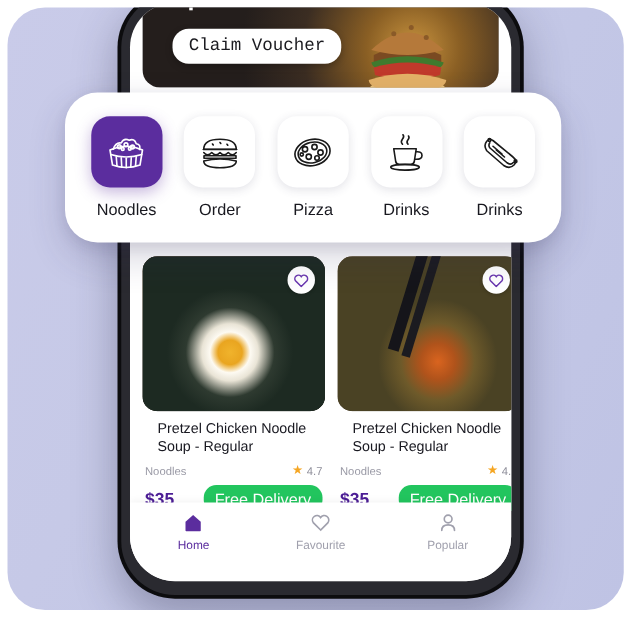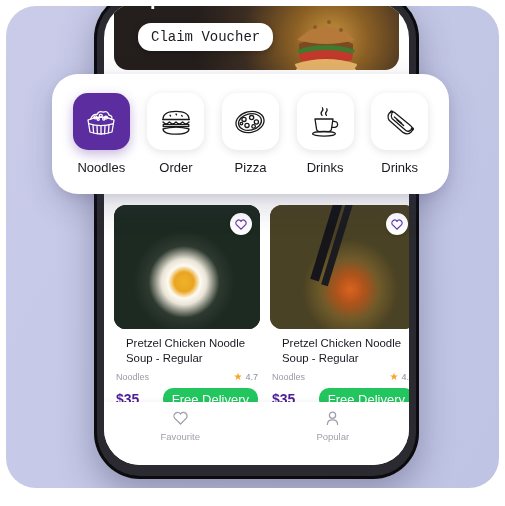--- a/index.html
+++ b/index.html
@@ -371,20 +371,26 @@
           <div class="card-foot">
             <span class="price">$35</span>
             <span class="delivery-pill">Free Delivery</span>
           </div>
         </div>
 
       </div>
 
       <div class="bottom-nav">
 
+        <div class="nav-item active">
+          <svg width="19" height="18" viewBox="0 0 19 18">
+            <path d="M3.4 8.4 L9.5 3 L15.6 8.4 L15.6 15.4 Q15.6 16 15 16 L4 16 Q3.4 16 3.4 15.4 Z" fill="#5b2d9e"></path>
+          </svg>
+          <span class="nav-label">Home</span>
+        </div>
 
 
         <div class="nav-item">
           <svg width="19" height="18" viewBox="0 0 19 18">
             <path d="M9.5 15 L3.6 9.1 A3.3 3.3 0 0 1 9.5 5 A3.3 3.3 0 0 1 15.4 9.1 Z" fill="none" stroke="#a0a0ad" stroke-width="1.3"></path>
           </svg>
           <span class="nav-label">Favourite</span>
         </div>
 
         <div class="nav-item">

